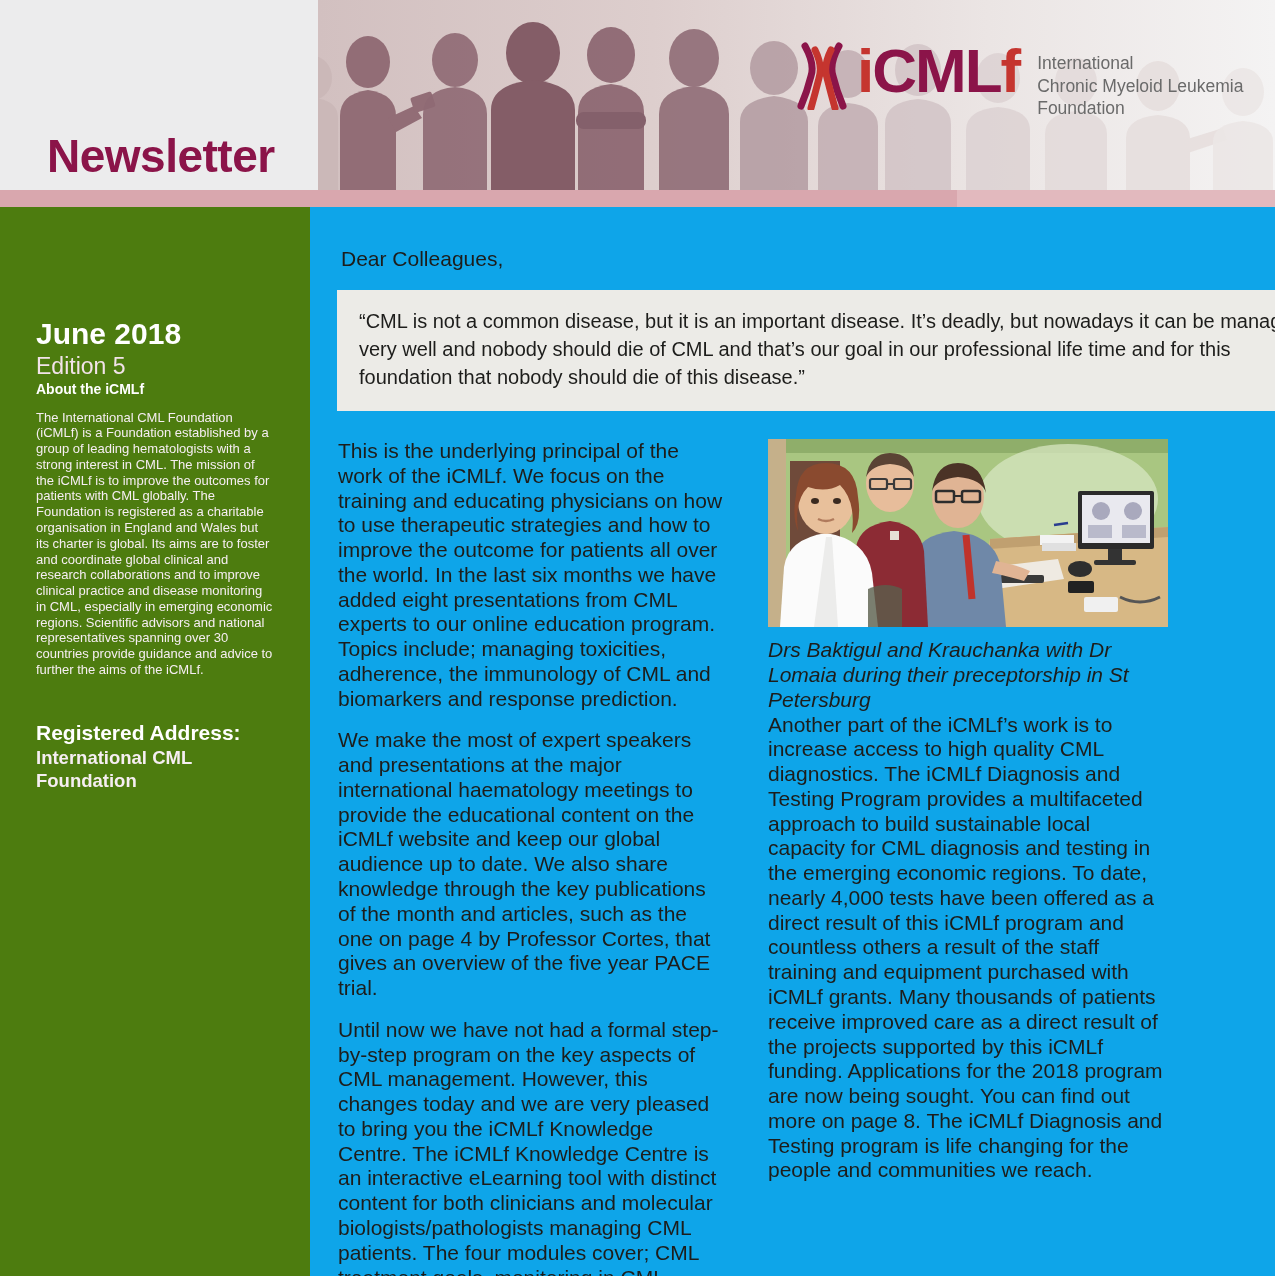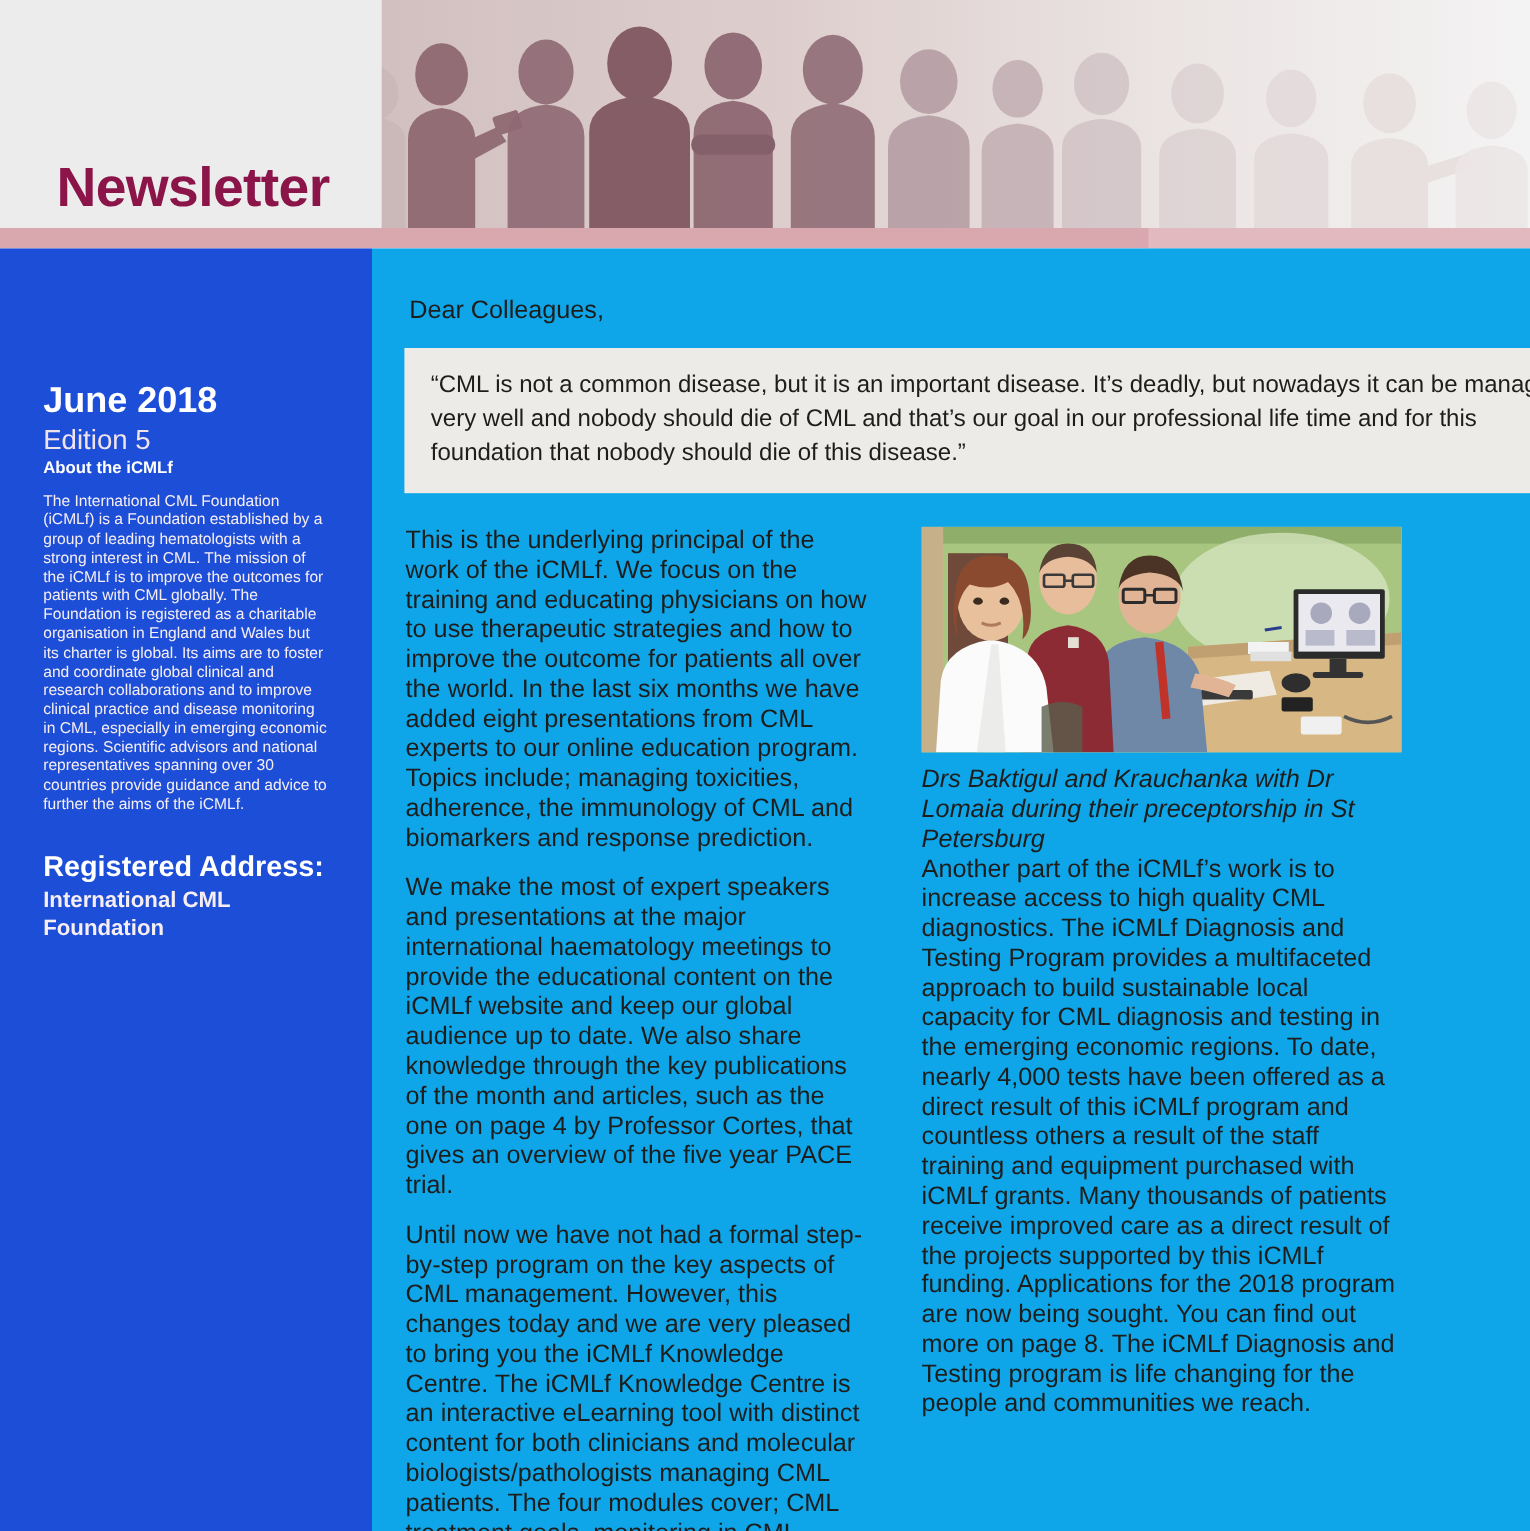--- a/index.html
+++ b/index.html
@@ -61,43 +61,43 @@
   .logo-sub {
     margin-left: 18px; margin-top: 10px;
     font-size: 17.5px; line-height: 1.29;
     color: #6a6a6a; font-weight: normal;
   }
 
   
   .sidebar {
     position: absolute; top: 207px; left: 0;
     width: 310px; height: 1069px;
-    background: #1d4ed8;
+    background: #4d7c0f;
     color: #ffffff;
     padding: 0 36px;
   }
   .issue-date {
     margin-top: 110px;
     font-size: 30px; font-weight: bold; line-height: 1.1;
   }
   .issue-edition {
     font-size: 23px; font-weight: normal; line-height: 1.25;
     margin-top: 2px; color: #f2e3e9;
   }
   .about-head {
     font-size: 14px; font-weight: bold; line-height: 1.2;
   }
   .about-body {
     font-size: 13px; line-height: 1.215;
     font-weight: normal; color: #f6eef2;
     margin-top: 12px;
   }
   .addr-head {
-    margin-top: 30px;
-    font-size: 24px; font-weight: bold; line-height: 1.25;
+    margin-top: 42px;
+    font-size: 21px; font-weight: bold; line-height: 1.25;
   }
   .addr-body {
     font-size: 18.5px; line-height: 1.24;
     font-weight: bold; color: #f6eef2; margin-top: 1px;
   }
 
   
   .main {
     position: absolute; top: 207px; left: 310px;
     width: 965px; height: 1069px; background: #0ea5e9;
@@ -230,20 +230,36 @@
           <path d="M895 190 L895 142 Q895 124 925 121 Q955 124 955 142 L955 190 Z"></path>
         </g>
       </svg>
     </div>
 
     <div class="pink-band"></div>
     <div class="pink-band-right"></div>
 
     <div class="newsletter-title">Newsletter</div>
 
+    <div class="logo-wrap">
+      <svg class="logo-icon" viewBox="0 0 56 68">
+        <path d="M10 4 Q20 22 16 34 Q12 50 6 64" stroke="#8b1449" stroke-width="7" fill="none" stroke-linecap="round"></path>
+        <path d="M44 4 Q34 22 38 34 Q42 50 48 64" stroke="#8b1449" stroke-width="7" fill="none" stroke-linecap="round"></path>
+        <path d="M20 8 Q28 24 24 36 Q20 52 16 66" stroke="#c5352f" stroke-width="7" fill="none" stroke-linecap="round"></path>
+        <path d="M36 8 Q28 24 32 36 Q36 52 40 66" stroke="#c5352f" stroke-width="7" fill="none" stroke-linecap="round"></path>
+      </svg>
+      <div>
+        <div class="logo-word"><span class="c-i">i</span><span>CML</span><span class="c-f">f</span></div>
+      </div>
+      <div class="logo-sub">
+        <div>International</div>
+        <div>Chronic Myeloid Leukemia</div>
+        <div>Foundation</div>
+      </div>
+    </div>
   </div>
 
   <aside class="sidebar">
     <div class="issue-date">June 2018</div>
     <div class="issue-edition">Edition 5</div>
 
     <div class="about-head">About the iCMLf</div>
     <div class="about-body">The International CML Foundation (iCMLf) is a Foundation established by a group of leading hematologists with a strong interest in CML. The mission of the iCMLf is to improve the outcomes for patients with CML globally. The Foundation is registered as a charitable organisation in England and Wales but its charter is global. Its aims are to foster and coordinate global clinical and research collaborations and to improve clinical practice and disease monitoring in CML, especially in emerging economic regions. Scientific advisors and national representatives spanning over 30 countries provide guidance and advice to further the aims of the iCMLf.</div>
 
     <div class="addr-head">Registered Address:</div>

